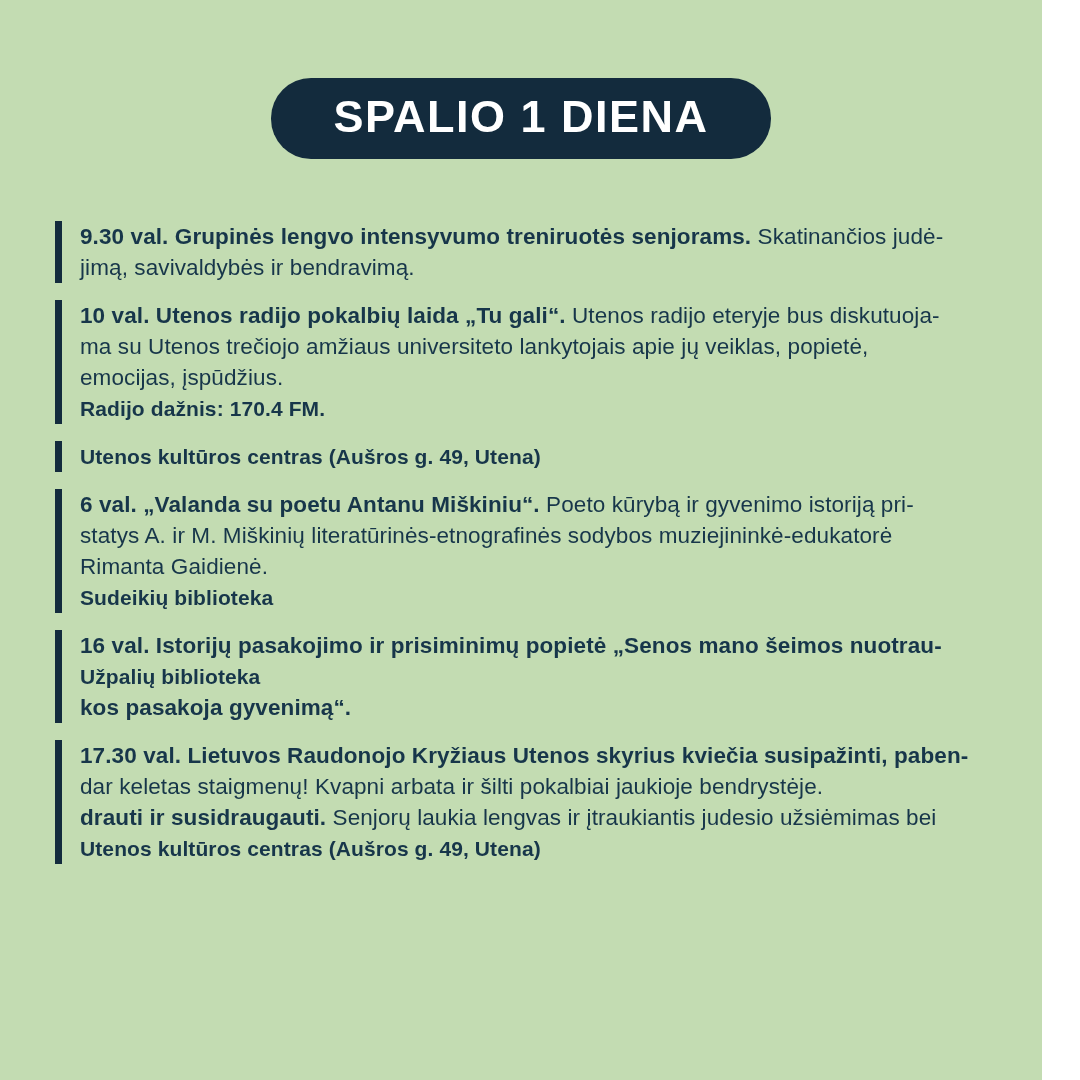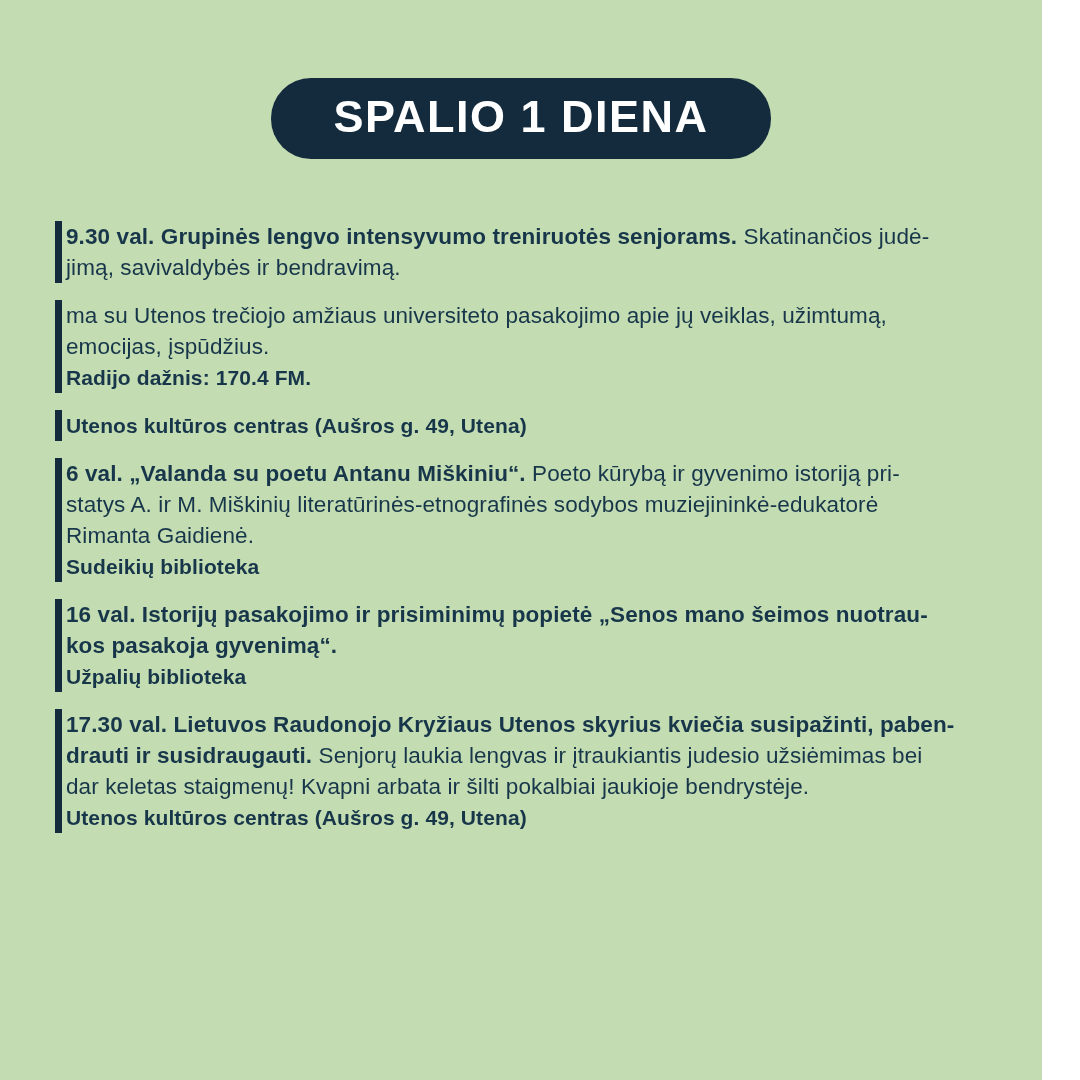--- a/index.html
+++ b/index.html
@@ -29,21 +29,21 @@
     font-size:45px;
     font-weight:700;
     letter-spacing:1.5px;
     white-space:nowrap;
   }
   .events{
     margin:62px 50px 0 55px;
   }
   .event{
     border-left:7px solid var(--navy);
-    padding-left:4px;
+    padding-left:18px;
     margin-bottom:17px;
   }
   .line{
     font-size:22.5px;
     line-height:31px;
     color:var(--text);
     white-space:nowrap;
     letter-spacing:0.1px;
   }
   .seg-bold{font-weight:700;}
@@ -57,38 +57,39 @@
 <div class="poster">
   <div class="pill">
     <div class="pill-title">SPALIO 1 DIENA</div>
   </div>
   <div class="events">
       <div class="event">
         <div class="line"><span class="seg-bold">9.30 val. Grupinės lengvo intensyvumo treniruotės senjorams.</span><span class="seg-regular"> Skatinančios judė-</span></div>
         <div class="line"><span class="seg-regular">jimą, savivaldybės ir bendravimą.</span></div>
       </div>
       <div class="event">
-        <div class="line"><span class="seg-regular">ma su Utenos trečiojo amžiaus universiteto pasakojimo apie jų veiklas, užimtumą,</span></div>
+        <div class="line"><span class="seg-bold">10 val. Utenos radijo pokalbių laida „Tu gali“.</span><span class="seg-regular"> Utenos radijo eteryje bus diskutuoja-</span></div>
+        <div class="line"><span class="seg-regular">ma su Utenos trečiojo amžiaus universiteto lankytojais apie jų veiklas, popietė,</span></div>
         <div class="line"><span class="seg-regular">emocijas, įspūdžius.</span></div>
         <div class="line loc"><span class="seg-location">Radijo dažnis: 170.4 FM.</span></div>
       </div>
       <div class="event">
         <div class="line loc"><span class="seg-location">Utenos kultūros centras (Aušros g. 49, Utena)</span></div>
       </div>
       <div class="event">
         <div class="line"><span class="seg-bold">6 val. „Valanda su poetu Antanu Miškiniu“.</span><span class="seg-regular"> Poeto kūrybą ir gyvenimo istoriją pri-</span></div>
         <div class="line"><span class="seg-regular">statys A. ir M. Miškinių literatūrinės-etnografinės sodybos muziejininkė-edukatorė</span></div>
         <div class="line"><span class="seg-regular">Rimanta Gaidienė.</span></div>
         <div class="line loc"><span class="seg-location">Sudeikių biblioteka</span></div>
       </div>
       <div class="event">
         <div class="line"><span class="seg-bold">16 val. Istorijų pasakojimo ir prisiminimų popietė „Senos mano šeimos nuotrau-</span></div>
+        <div class="line loc"><span class="seg-location">Užpalių biblioteka</span></div>
         <div class="line"><span class="seg-bold">kos pasakoja gyvenimą“.</span></div>
-        <div class="line loc"><span class="seg-location">Užpalių biblioteka</span></div>
       </div>
       <div class="event">
         <div class="line"><span class="seg-bold">17.30 val. Lietuvos Raudonojo Kryžiaus Utenos skyrius kviečia susipažinti, paben-</span></div>
+        <div class="line"><span class="seg-regular">dar keletas staigmenų! Kvapni arbata ir šilti pokalbiai jaukioje bendrystėje.</span></div>
         <div class="line"><span class="seg-bold">drauti ir susidraugauti.</span><span class="seg-regular"> Senjorų laukia lengvas ir įtraukiantis judesio užsiėmimas bei</span></div>
-        <div class="line"><span class="seg-regular">dar keletas staigmenų! Kvapni arbata ir šilti pokalbiai jaukioje bendrystėje.</span></div>
         <div class="line loc"><span class="seg-location">Utenos kultūros centras (Aušros g. 49, Utena)</span></div>
       </div>
     </div>
 </div>
 
 </body></html>

